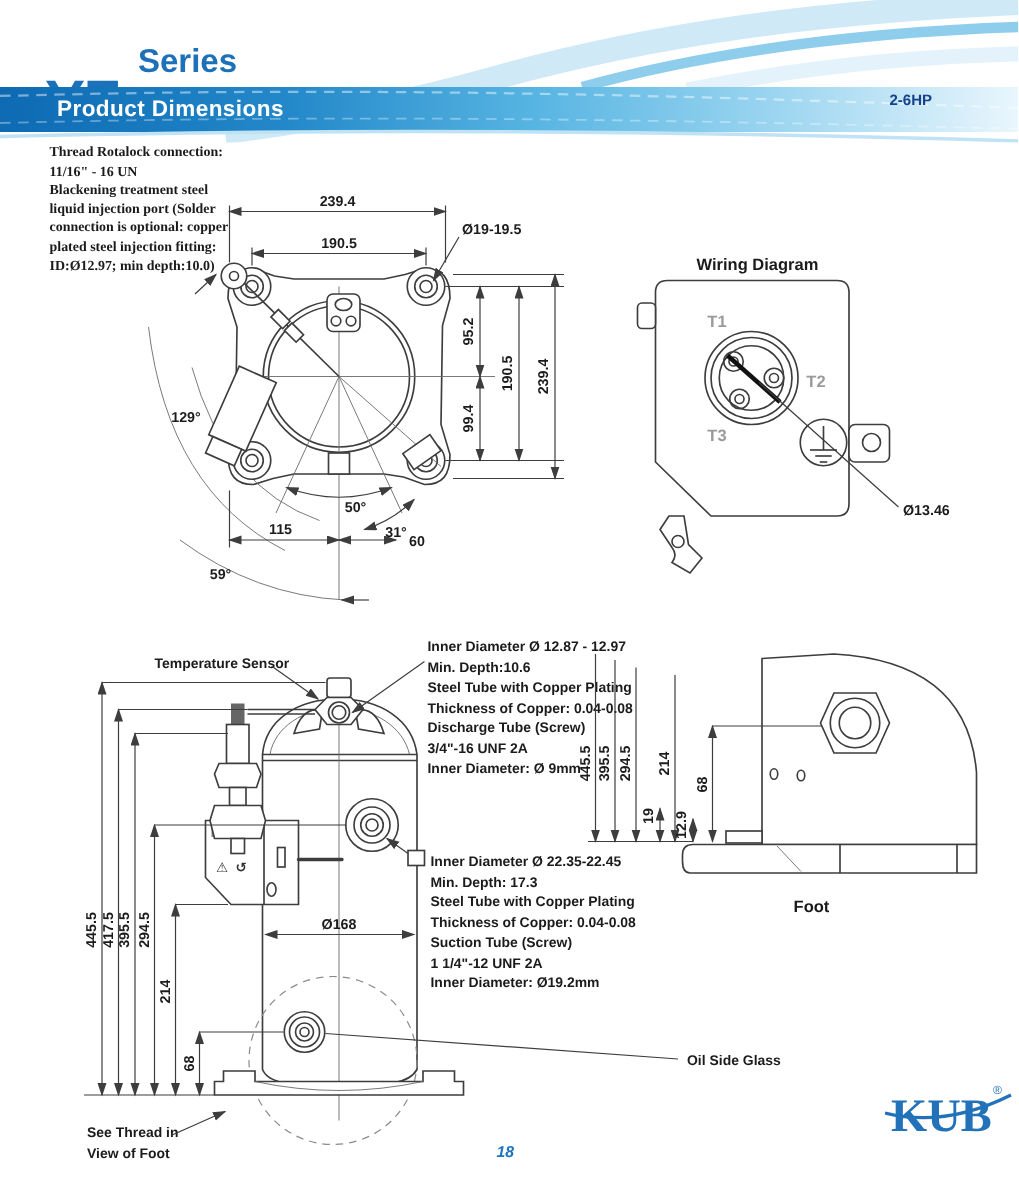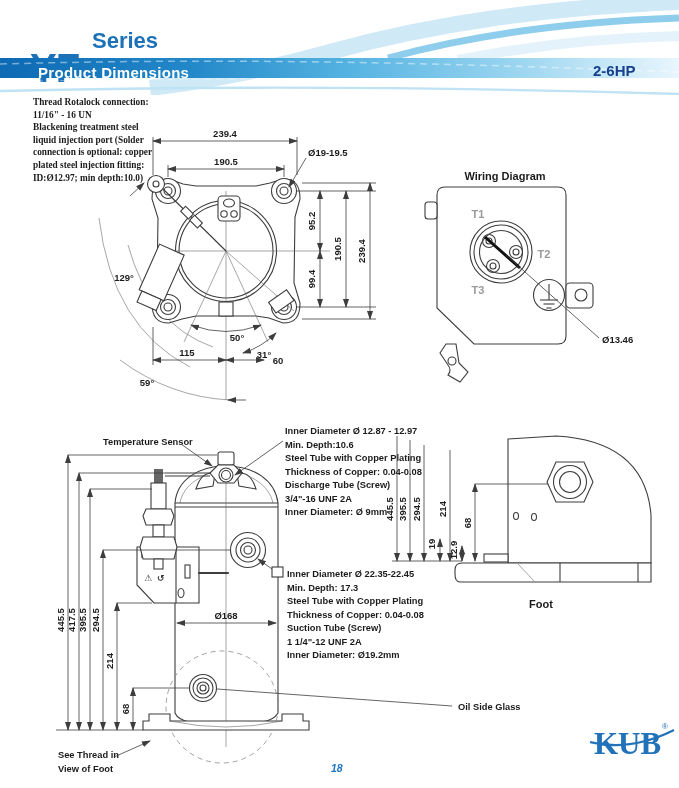--- a/index.html
+++ b/index.html
@@ -3,24 +3,24 @@
 <meta charset="utf-8">
 <style>
   html,body{margin:0;padding:0;background:#ffffff;}
   #page{position:relative;width:679px;height:788px;background:#fff;overflow:hidden;
         font-family:"Liberation Sans",sans-serif;color:#1c1c1c;}
   
   #header{position:absolute;left:0;top:0;width:679px;height:95px;}
   #header svg{position:absolute;left:0;top:0;}
   .yf{position:absolute;left:30px;top:6px;font-weight:bold;font-size:40px;color:#1d71b8;letter-spacing:-1px;margin-top:40px;}
   .yf-sub{position:absolute;left:92px;top:28px;font-weight:bold;font-size:22px;color:#1d71b8;}
-  #banner{position:absolute;left:0;top:58px;width:679px;height:20px;
+  #banner{position:absolute;left:0;top:58px;width:679px;height:30px;
           background:linear-gradient(90deg,#0d6ab3 0%,#2388c9 28%,#56b4e2 52%,#9bd5f0 76%,#e9f6fd 100%);}
   .banner-title{position:absolute;left:38px;top:6px;font-size:15px;font-weight:bold;color:#ffffff;letter-spacing:.3px;}
-  .hp{position:absolute;left:593px;top:62px;font-size:15px;font-weight:bold;color:#16418c;}
+  .hp{position:absolute;left:593px;top:62px;font-size:10px;font-weight:bold;color:#16418c;}
   
   .note{position:absolute;font-size:9.3px;font-weight:600;line-height:12.6px;white-space:nowrap;color:#1b1b1b;}
   #rotalock-note{left:33px;top:96px;font-family:Liberation Serif, serif;}
   #discharge-note{left:285px;top:425px;line-height:13.5px;}
   #suction-note{left:287px;top:568px;line-height:13.5px;}
   #foot-detail-note{left:58px;top:748px;line-height:14px;}
   
   #drawing{position:absolute;left:0;top:95px;}
   .ln{stroke:#3d3d3d;stroke-width:1.1;fill:none;}
   .lnf{stroke:#3d3d3d;stroke-width:1.1;fill:#ffffff;}

